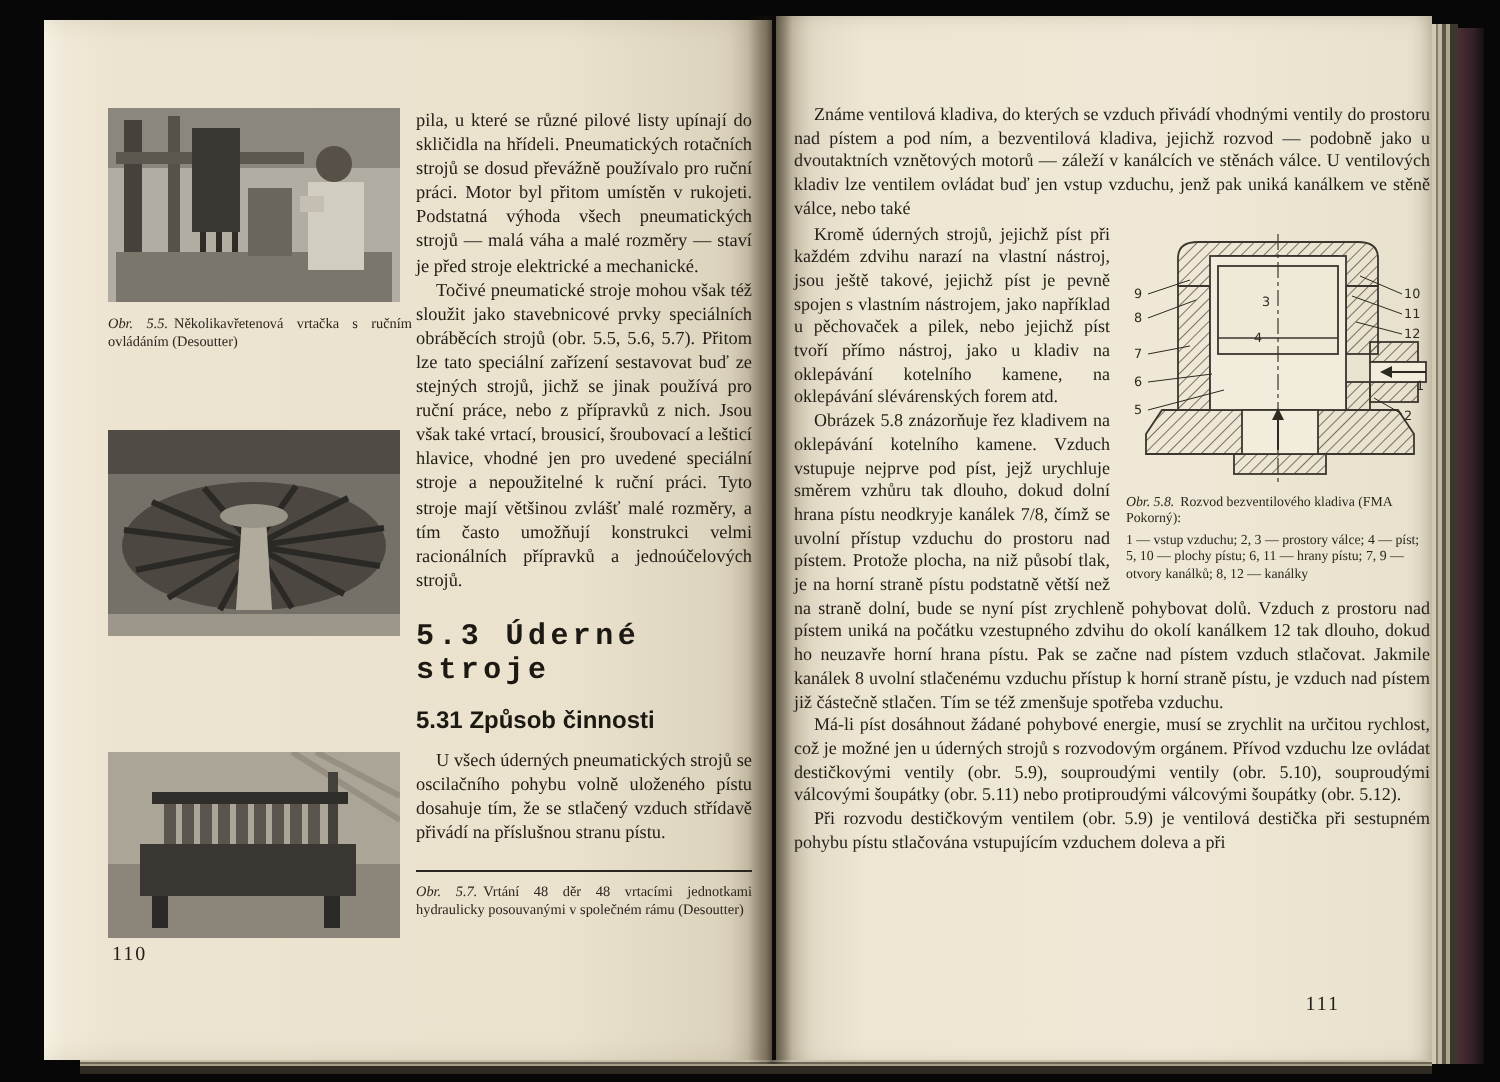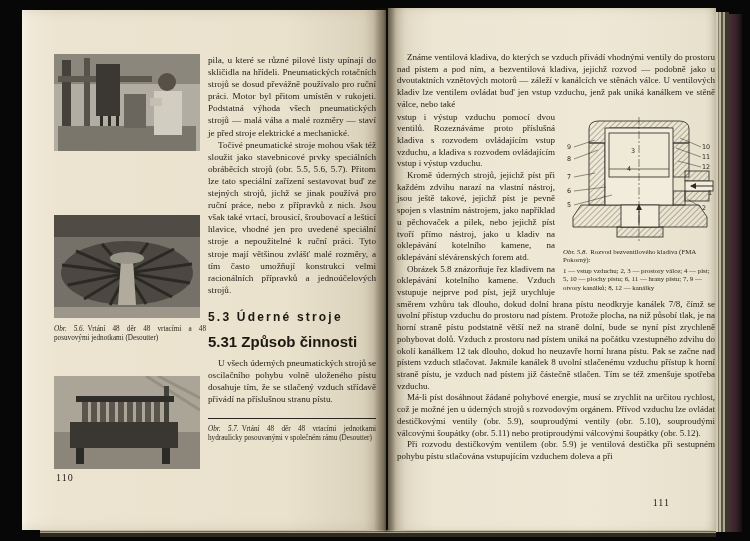--- a/index.html
+++ b/index.html
@@ -29,24 +29,24 @@
 
   
   .lp-item { position:absolute; }
   .photo { border:0; display:block; background:#888; }
   .caption { font-size:7.2px; line-height:9.2px; color:#2a261f; text-align:justify; }
   .caption .cap-label { font-style:italic; margin-right:3px; }
 
   .lp-textcol { position:absolute; left:186px; top:44px; width:168px; }
   .lp-textcol p { font-size:9.2px; line-height:12.1px; text-align:justify; }
   .lp-textcol p.indent { text-indent:10px; }
-  .lp-heading { font-family:Liberation Sans, sans-serif; font-weight:bold;
-    font-size:12px; letter-spacing:2.2px; margin-top:14px; color:#1c1812; }
+  .lp-heading { font-family:Liberation Mono, monospace; font-weight:bold;
+    font-size:15px; letter-spacing:2.2px; margin-top:14px; color:#1c1812; }
   .lp-subheading { font-family:"Liberation Sans", sans-serif; font-weight:bold;
-    font-size:15px; margin-top:9px; color:#1c1812; }
+    font-size:12px; margin-top:9px; color:#1c1812; }
   .lp-textcol .after-sub { margin-top:7px; }
   .cap-rule { border:0; border-top:1px solid #2a261f; margin-top:13px; }
   .lp-footcap { margin-top:6px; }
   .page-number { position:absolute; font-size:10px; letter-spacing:1px; color:#211d17; }
   .pn-left { left:34px; top:462px; }
   .pn-right { right:46px; top:489px; }
 
   
   .rp-content { position:absolute; left:9px; top:44px; width:318px; }
   .rp-content p { font-size:9px; line-height:11.7px; text-align:justify; }
@@ -75,20 +75,23 @@
       <rect x="42" y="10" width="24" height="52" fill="#3b3833"></rect>
       <rect x="46" y="62" width="3" height="16" fill="#2e2c27"></rect>
       <rect x="54" y="62" width="3" height="16" fill="#2e2c27"></rect>
       <rect x="62" y="62" width="3" height="16" fill="#2e2c27"></rect>
       <rect x="4" y="72" width="138" height="25" fill="#7b766c"></rect>
       <rect x="70" y="40" width="22" height="34" fill="#6a665e"></rect>
       <circle cx="113" cy="28" r="9" fill="#575047"></circle>
       <rect x="100" y="37" width="28" height="44" fill="#d2cdc1"></rect>
       <rect x="96" y="44" width="12" height="8" fill="#c4bfb2"></rect>
     </svg>
+    <div class="caption lp-item" style="left:32px; top:148px; width:152px;">
+      <span class="cap-label">Obr. 5.5.</span><span>Několikavřetenová vrtačka s ručním ovládáním (Desoutter)</span>
+    </div>
 
     <svg class="photo lp-item" style="left:32px; top:205px;" width="146" height="103" viewBox="0 0 146 103">
       <rect width="146" height="103" fill="#757168"></rect>
       <rect width="146" height="22" fill="#504c45"></rect>
       <ellipse cx="73" cy="58" rx="66" ry="32" fill="#4c4841"></ellipse>
       <g stroke="#2b2925" stroke-width="3">
         <line x1="73" y1="58" x2="8" y2="50"></line>
           <line x1="73" y1="58" x2="14" y2="70"></line>
         <line x1="73" y1="58" x2="30" y2="84"></line>
           <line x1="73" y1="58" x2="56" y2="90"></line>
@@ -98,23 +101,20 @@
           <line x1="73" y1="58" x2="138" y2="49"></line>
         <line x1="73" y1="58" x2="120" y2="34"></line>
           <line x1="73" y1="58" x2="94" y2="28"></line>
         <line x1="73" y1="58" x2="48" y2="29"></line>
           <line x1="73" y1="58" x2="22" y2="36"></line>
       </g>
       <path d="M64,90 L67,44 L79,44 L82,90 Z" fill="#b1ab9e"></path>
       <ellipse cx="73" cy="43" rx="17" ry="6" fill="#999488"></ellipse>
       <rect y="92" width="146" height="11" fill="#9d978b"></rect>
     </svg>
-    <div class="caption lp-item" style="left:32px; top:315px; width:152px;">
-      <span class="cap-label">Obr. 5.6.</span><span>Vrtání 48 děr 48 vrtacími a 48 posuvovými jednotkami (Desoutter)</span>
-    </div>
 
     <svg class="photo lp-item" style="left:32px; top:366px;" width="146" height="93" viewBox="0 0 146 93">
       <rect width="146" height="93" fill="#aba598"></rect>
       <g stroke="#968f82" stroke-width="3">
         <line x1="92" y1="0" x2="146" y2="34"></line>
           <line x1="104" y1="0" x2="146" y2="22"></line>
       </g>
       <rect y="56" width="146" height="37" fill="#8b857a"></rect>
       <rect x="110" y="10" width="5" height="48" fill="#44413b"></rect>
       <rect x="22" y="20" width="98" height="6" fill="#2f2d29"></rect>
@@ -211,21 +211,20 @@
             </g>
           </svg>
           <div class="caption">
             <div class="cap-title">
               <span class="cap-label">Obr. 5.8.</span><span>Rozvod bezventilového kladiva (FMA Pokorný):</span>
             </div>
             <div>1 — vstup vzduchu; 2, 3 — prostory válce; 4 — píst; 5, 10 — plochy pístu; 6, 11 — hrany pístu; 7, 9 — otvory kanálků; 8, 12 — kanálky</div>
           </div>
         </div>
 
-        <p>vstup i výstup vzduchu pomocí dvou ventilů. Rozeznáváme proto příslušná kladiva s rozvodem ovládajícím vstup vzduchu, a kladiva s rozvodem ovládajícím vstup i výstup vzduchu.</p>
         <p class="indent">Kromě úderných strojů, jejichž píst při každém zdvihu narazí na vlastní nástroj, jsou ještě takové, jejichž píst je pevně spojen s vlastním nástrojem, jako například u pěchovaček a pilek, nebo jejichž píst tvoří přímo nástroj, jako u kladiv na oklepávání kotelního kamene, na oklepávání slévárenských forem atd.</p>
         <p class="indent">Obrázek 5.8 znázorňuje řez kladivem na oklepávání kotelního kamene. Vzduch vstupuje nejprve pod píst, jejž urychluje směrem vzhůru tak dlouho, dokud dolní hrana pístu neodkryje kanálek 7/8, čímž se uvolní přístup vzduchu do prostoru nad pístem. Protože plocha, na niž působí tlak, je na horní straně pístu podstatně větší než na straně dolní, bude se nyní píst zrychleně pohybovat dolů. Vzduch z prostoru nad pístem uniká na počátku vzestupného zdvihu do okolí kanálkem 12 tak dlouho, dokud ho neuzavře horní hrana pístu. Pak se začne nad pístem vzduch stlačovat. Jakmile kanálek 8 uvolní stlačenému vzduchu přístup k horní straně pístu, je vzduch nad pístem již částečně stlačen. Tím se též zmenšuje spotřeba vzduchu.</p>
         <p class="indent">Má-li píst dosáhnout žádané pohybové energie, musí se zrychlit na určitou rychlost, což je možné jen u úderných strojů s rozvodovým orgánem. Přívod vzduchu lze ovládat destičkovými ventily (obr. 5.9), souproudými ventily (obr. 5.10), souproudými válcovými šoupátky (obr. 5.11) nebo protiproudými válcovými šoupátky (obr. 5.12).</p>
         <p class="indent">Při rozvodu destičkovým ventilem (obr. 5.9) je ventilová destička při sestupném pohybu pístu stlačována vstupujícím vzduchem doleva a při</p>
       </div>
     </div>
 
     <div class="page-number pn-right">111</div>
   </div>
 

